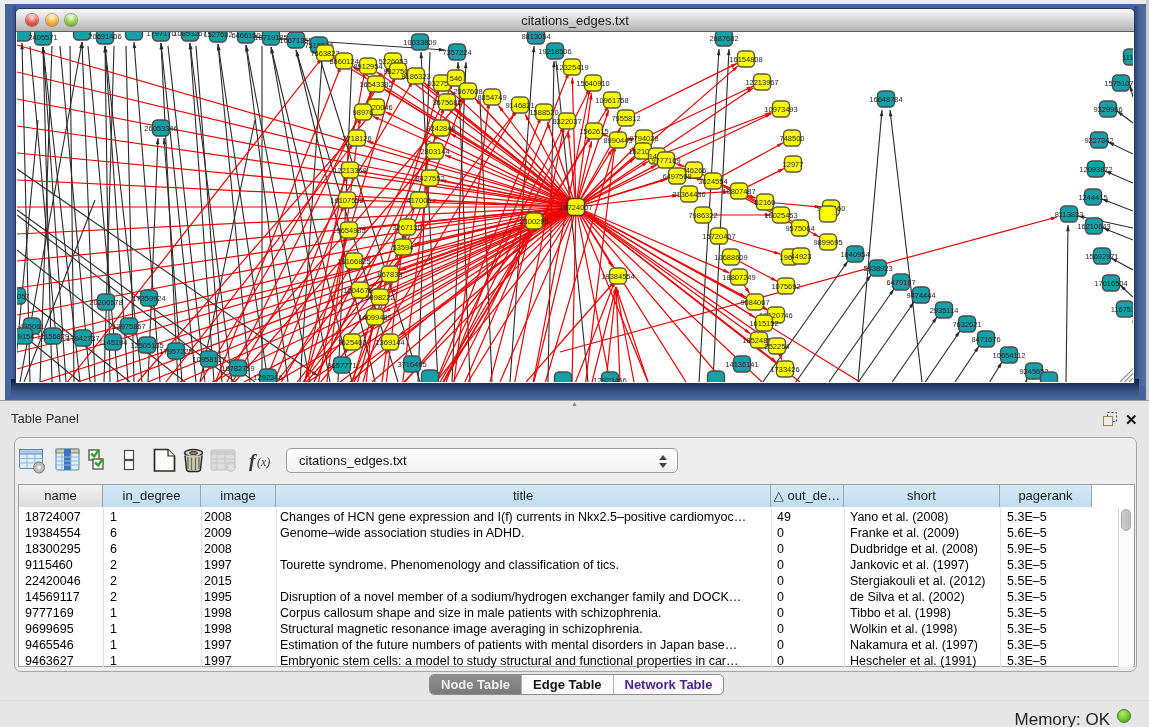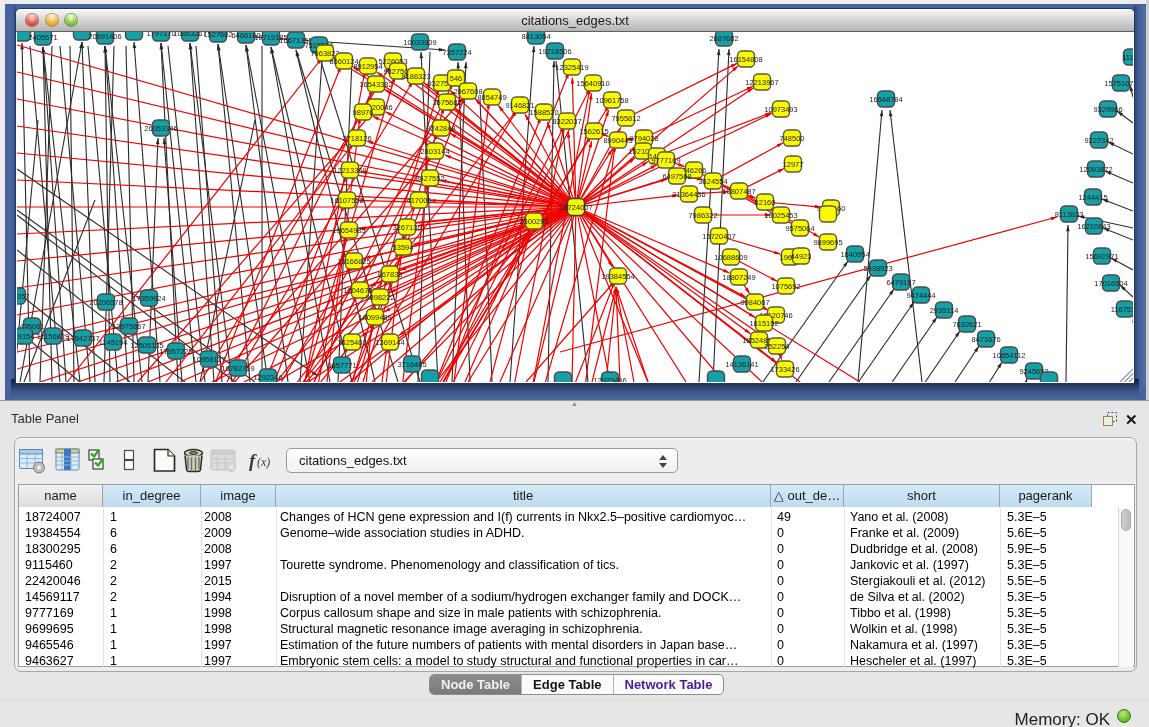--- a/index.html
+++ b/index.html
@@ -897,21 +897,21 @@
       <span class="c" style="left:6px">22420046</span>
       <span class="c" style="left:91px">2</span>
       <span class="c" style="left:185px">2015</span>
       <span class="c" style="left:758px">0</span>
       <span class="c" style="left:831px">Stergiakouli et al. (2012)</span>
       <span class="c" style="left:988px">5.5E–5</span>
     </div>
 <div class="row" style="top:104px">
       <span class="c" style="left:6px">14569117</span>
       <span class="c" style="left:91px">2</span>
-      <span class="c" style="left:185px">1994</span>
+      <span class="c" style="left:185px">1995</span>
       <span class="c" style="left:261px">Disruption of a novel member of a sodium/hydrogen exchanger family and DOCK…</span>
       <span class="c" style="left:758px">0</span>
       <span class="c" style="left:831px">de Silva et al. (2002)</span>
       <span class="c" style="left:988px">5.3E–5</span>
     </div>
 <div class="row" style="top:120px">
       <span class="c" style="left:6px">9777169</span>
       <span class="c" style="left:91px">1</span>
       <span class="c" style="left:185px">1998</span>
       <span class="c" style="left:261px">Corpus callosum shape and size in male patients with schizophrenia.</span>
@@ -936,21 +936,21 @@
       <span class="c" style="left:758px">0</span>
       <span class="c" style="left:831px">Nakamura et al. (1997)</span>
       <span class="c" style="left:988px">5.3E–5</span>
     </div>
 <div class="row" style="top:168px">
       <span class="c" style="left:6px">9463627</span>
       <span class="c" style="left:91px">1</span>
       <span class="c" style="left:185px">1997</span>
       <span class="c" style="left:261px">Embryonic stem cells: a model to study structural and functional properties in car…</span>
       <span class="c" style="left:758px">0</span>
-      <span class="c" style="left:831px">Hescheler et al. (1997)</span>
+      <span class="c" style="left:831px">Hescheler et al. (1991)</span>
       <span class="c" style="left:988px">5.3E–5</span>
     </div>
 <div style="position:absolute;left:84px;top:23px;width:1px;height:159px;background:#e2e2e2"></div>
 <div style="position:absolute;left:182px;top:23px;width:1px;height:159px;background:#e2e2e2"></div>
 <div style="position:absolute;left:257px;top:23px;width:1px;height:159px;background:#e2e2e2"></div>
 <div style="position:absolute;left:752px;top:23px;width:1px;height:159px;background:#e2e2e2"></div>
 <div style="position:absolute;left:825px;top:23px;width:1px;height:159px;background:#e2e2e2"></div>
 <div style="position:absolute;left:981px;top:23px;width:1px;height:159px;background:#e2e2e2"></div>
 <div id="vscroll">
       <div id="vthumb"></div>

